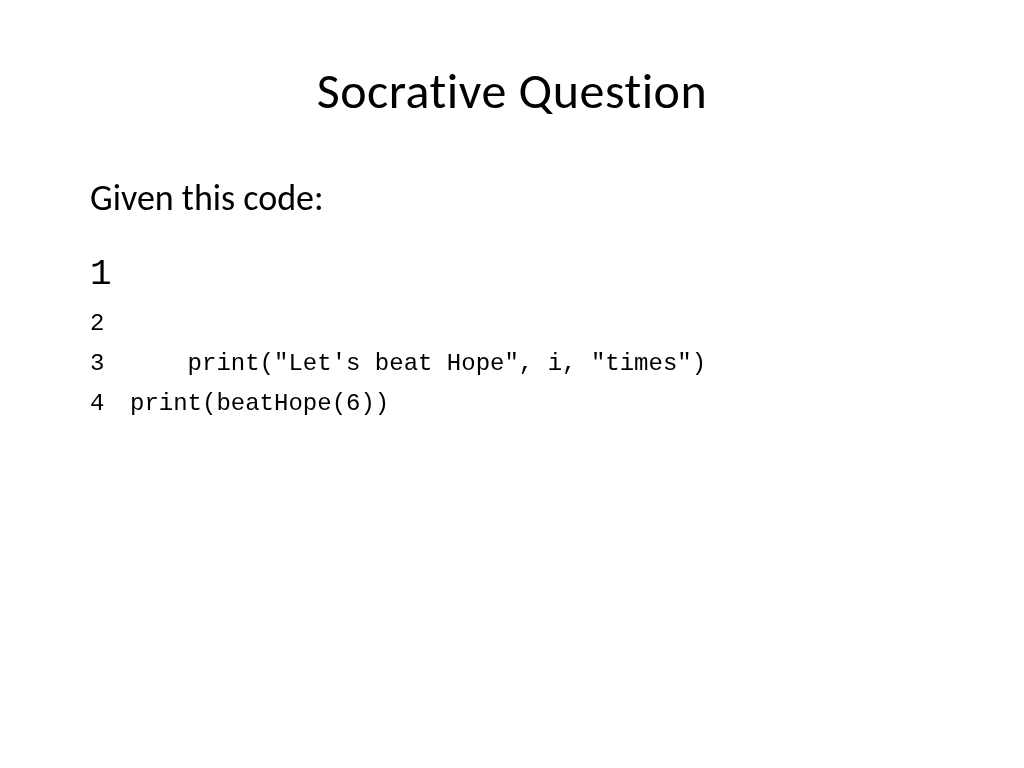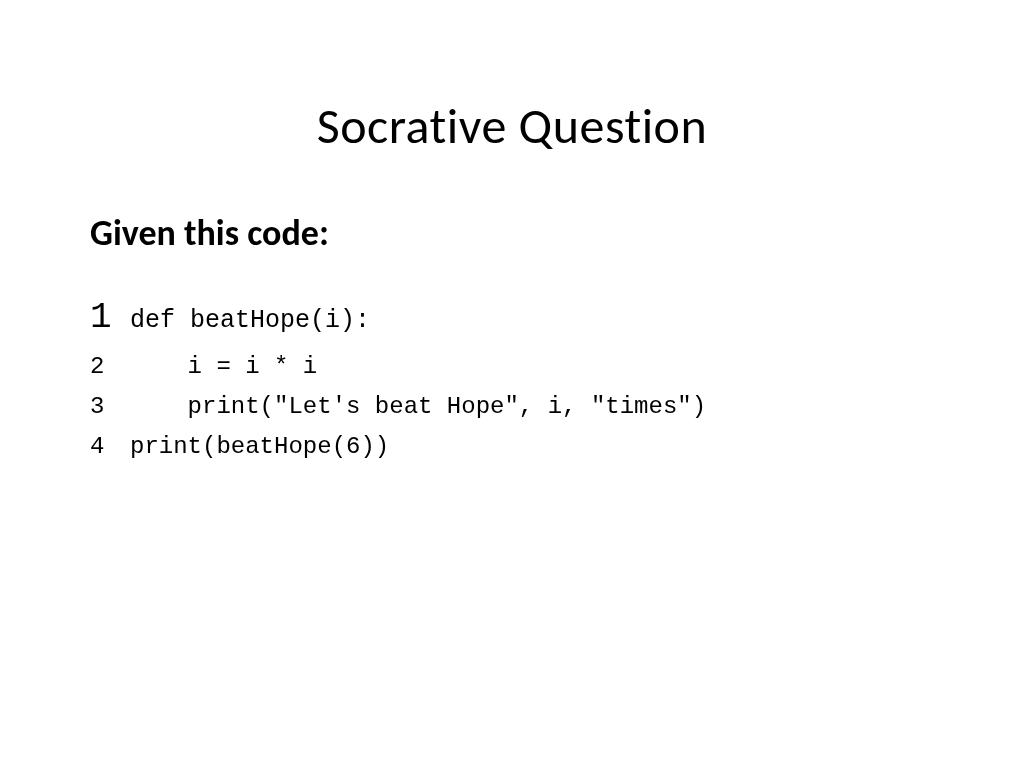--- a/index.html
+++ b/index.html
@@ -11,33 +11,33 @@
       width: 1024px;
       height: 768px;
       background: #ffffff;
       font-family: Calibri, "Segoe UI", Arial, sans-serif;
       color: #000000;
       overflow: hidden;
     }
     .slide {
       width: 100%;
       height: 100%;
-      padding: 95px 90px;
+      padding: 60px 90px;
     }
     .title {
       font-size: 50px;
       font-weight: 400;
       text-align: center;
       margin-bottom: 55px;
       letter-spacing: 0.5px;
     }
     .prompt {
       font-size: 36px;
-      font-weight: 700;
-      margin-bottom: 33px;
+      font-weight: 400;
+      margin-bottom: 25px;
     }
     .code-block {
       font-family: "Courier New", Courier, monospace;
       font-size: 24px;
       line-height: 1.65;
     }
     .code-line {
       display: flex;
       align-items: baseline;
     }
@@ -59,25 +59,23 @@
   </style>
 </head>
 <body>
 
 <div class="slide">
   <h1 class="title">Socrative Question</h1>
   <p class="prompt">Given this code:</p>
   <div class="code-block">
     <div class="code-line first">
       <span class="line-num large">1</span>
-      <span class="code-text">def beatHope(i):</span>
     </div>
     <div class="code-line">
       <span class="line-num">2</span>
-      <span class="code-text">    i = i * i</span>
     </div>
     <div class="code-line">
       <span class="line-num">3</span>
       <span class="code-text">    print("Let's beat Hope", i, "times")</span>
     </div>
     <div class="code-line">
       <span class="line-num">4</span>
       <span class="code-text">print(beatHope(6))</span>
     </div>
   </div>

